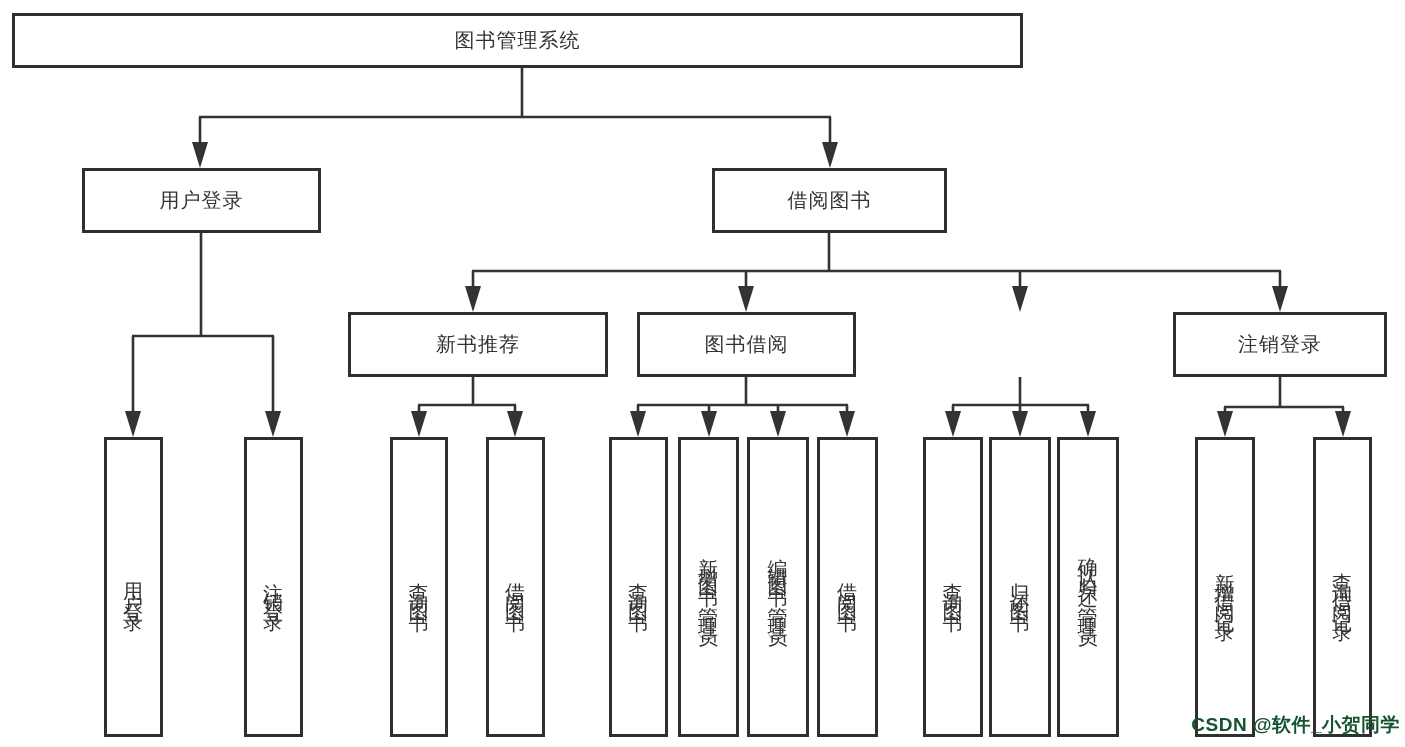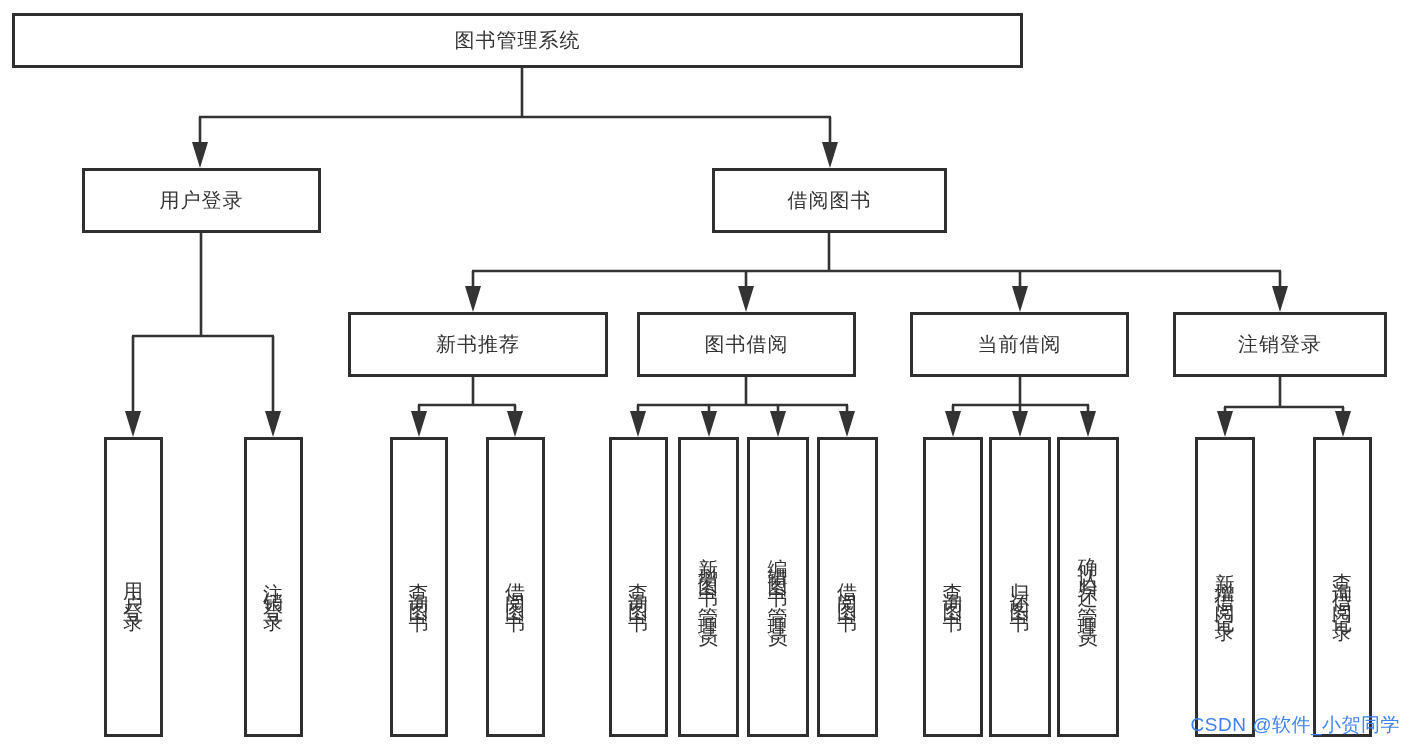--- a/index.html
+++ b/index.html
@@ -47,23 +47,24 @@
     font-size: 20px;
     line-height: 1;
     letter-spacing: 10px;
     color: #333333;
   }
   .watermark {
     position: absolute;
     right: 5px;
     top: 712px;
     font-size: 19px;
-    color: #3b82f6;
+    color: #14532d;
     letter-spacing: 0.5px;
     white-space: nowrap;
+    font-weight: bold;
   }
 </style>
 </head>
 <body>
 
 <div class="stage">
 
   <svg class="connectors" viewBox="0 0 1405 747" aria-hidden="true">
     <path class="line" d="
       M522 68 V117
@@ -131,23 +132,20 @@
   <div class="box h" style="left:712px;top:168px;width:235px;height:65px">
     <span>借阅图书</span>
   </div>
 
   <div class="box h" style="left:348px;top:312px;width:260px;height:65px">
     <span>新书推荐</span>
   </div>
   <div class="box h" style="left:637px;top:312px;width:219px;height:65px">
     <span>图书借阅</span>
   </div>
-  <div class="box h" style="left:910px;top:312px;width:219px;height:65px">
-    <span>当前借阅</span>
-  </div>
   <div class="box h" style="left:1173px;top:312px;width:214px;height:65px">
     <span>注销登录</span>
   </div>
 
   <div class="box v" style="left:104px;top:437px;width:59px;height:300px">
     <span>用户登录</span>
   </div>
   <div class="box v" style="left:244px;top:437px;width:59px;height:300px">
     <span>注销登录</span>
   </div>

